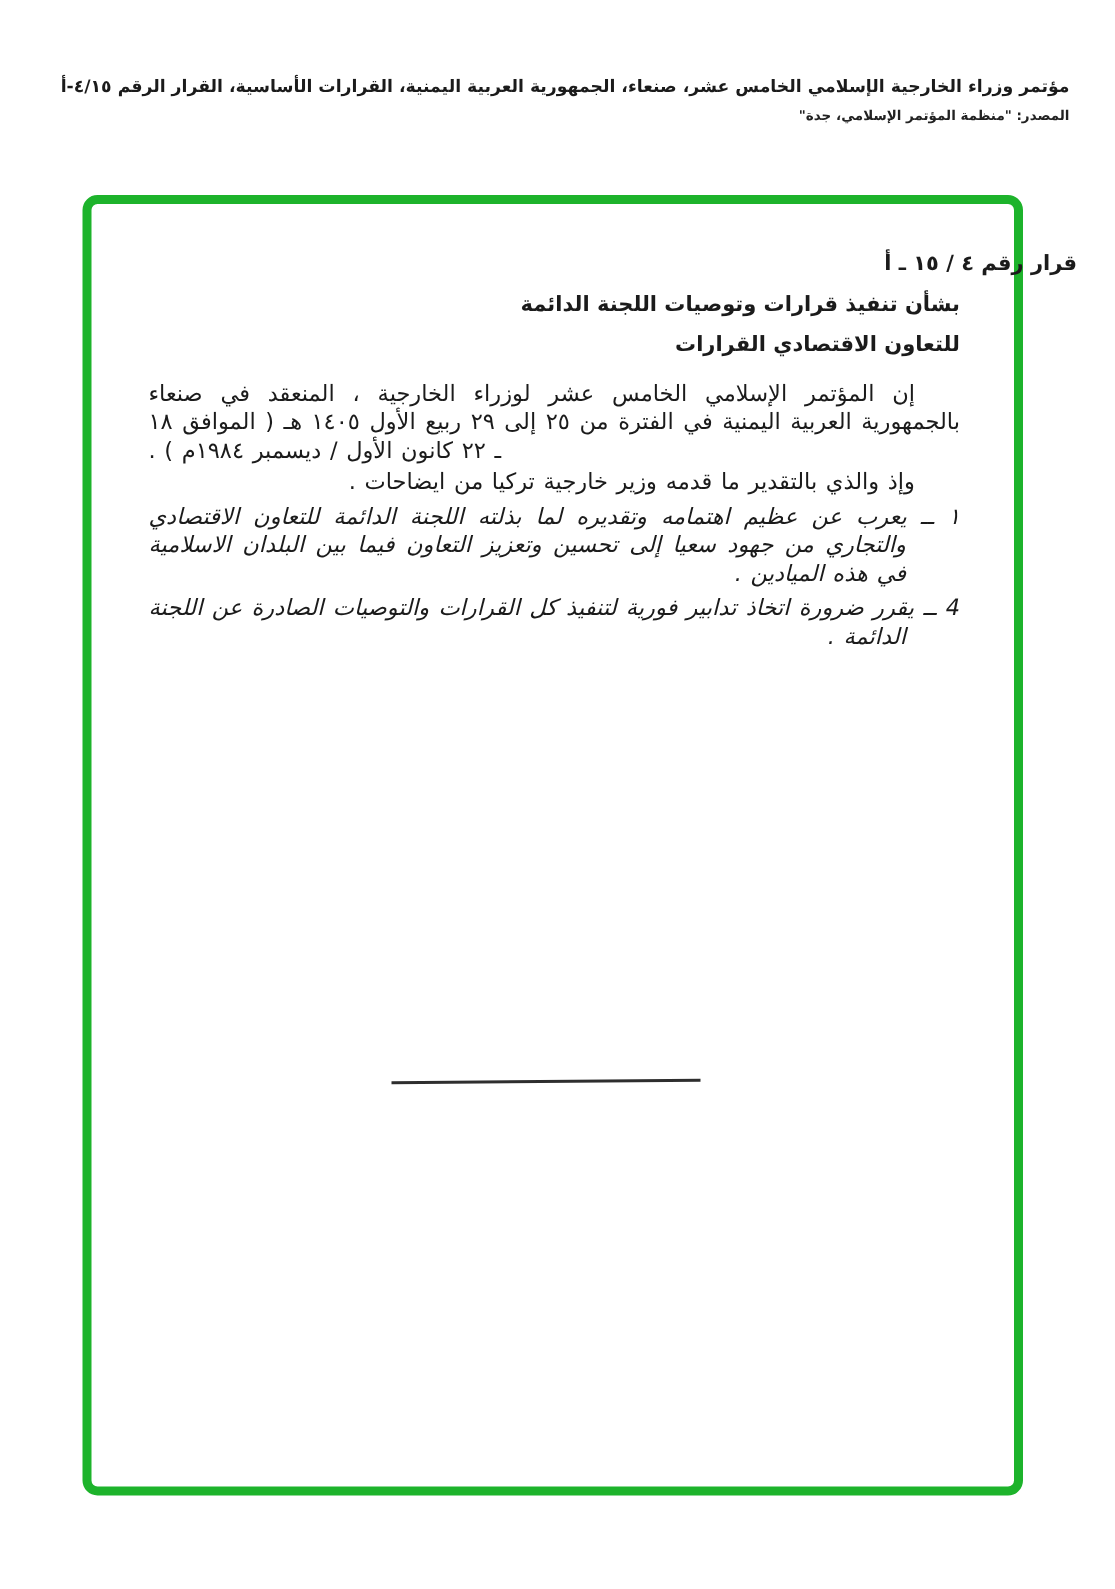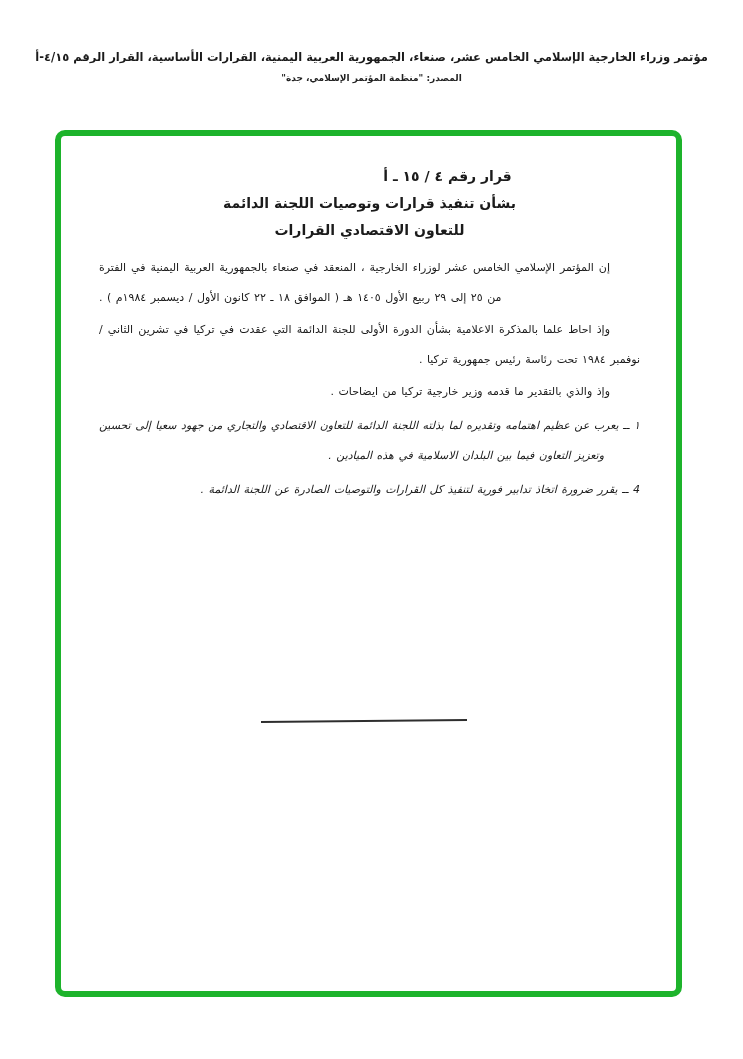--- a/index.html
+++ b/index.html
@@ -11,21 +11,21 @@
   body{
     width:743px;height:1059px;
     position:relative;
     font-family:"DejaVu Sans", sans-serif;
     color:var(--text);
     overflow:hidden;
   }
   
   .top-header{
     position:absolute;top:50px;left:30px;right:30px;
-    direction:rtl;text-align:center;
+    direction:rtl;text-align:right;
   }
   .hdr-line1{
     font-size:11.5px;font-weight:bold;white-space:nowrap;
     letter-spacing:-0.1px;
   }
   .hdr-source{
     margin-top:9px;font-size:9px;font-weight:bold;color:#222;
   }
   
   .frame{
@@ -34,27 +34,27 @@
     border:6px solid var(--green);
     border-radius:10px;
     background:#fff;
   }
   .content{
     position:absolute;inset:0;
     padding:27px 36px 0 38px;
     direction:rtl;
   }
   .title-block{
-    text-align:center;font-weight:bold;
+    text-align:right;font-weight:bold;
     font-size:14px;line-height:27px;
     margin-bottom:9px;
   }
   .title-l1{transform:translateX(78px);}
   .body-text p{
-    font-size:11px;line-height:30px;
+    font-size:15px;line-height:19px;
     text-align:justify;
     text-indent:30px;
     margin-top:2px;
     word-spacing:1px;
   }
   .body-text p.p-last-left{text-align-last:left;}
   .body-text p.item{
     text-indent:-36px;
     padding-right:36px;
     margin-top:4px;
@@ -80,21 +80,20 @@
   <div class="content">
 
     <div class="title-block">
       <div class="title-l1">قرار رقم ٤ / ١٥ ـ أ</div>
       <div>بشأن تنفيذ قرارات وتوصيات اللجنة الدائمة</div>
       <div>للتعاون الاقتصادي القرارات</div>
     </div>
 
     <div class="body-text">
       <p class="p-last-left">إن المؤتمر الإسلامي الخامس عشر لوزراء الخارجية ، المنعقد في صنعاء بالجمهورية العربية اليمنية في الفترة من ٢٥ إلى ٢٩ ربيع الأول ١٤٠٥ هـ ( الموافق ١٨ ـ ٢٢ كانون الأول / ديسمبر ١٩٨٤م ) .</p>
-      <p>وإذ احاط علما بالمذكرة الاعلامية بشأن الدورة الأولى للجنة الدائمة التي عقدت في تركيا في تشرين الثاني / نوفمبر ١٩٨٤ تحت رئاسة رئيس جمهورية تركيا .</p>
       <p>وإذ والذي بالتقدير ما قدمه وزير خارجية تركيا من ايضاحات .</p>
       <p class="item">١ ــ يعرب عن عظيم اهتمامه وتقديره لما بذلته اللجنة الدائمة للتعاون الاقتصادي والتجاري من جهود سعيا إلى تحسين وتعزيز التعاون فيما بين البلدان الاسلامية في هذه الميادين .</p>
       <p class="item">4 ــ يقرر ضرورة اتخاذ تدابير فورية لتنفيذ كل القرارات والتوصيات الصادرة عن اللجنة الدائمة .</p>
     </div>
 
     <div class="divider"></div>
   </div>
 </div>
 
 </body></html>

